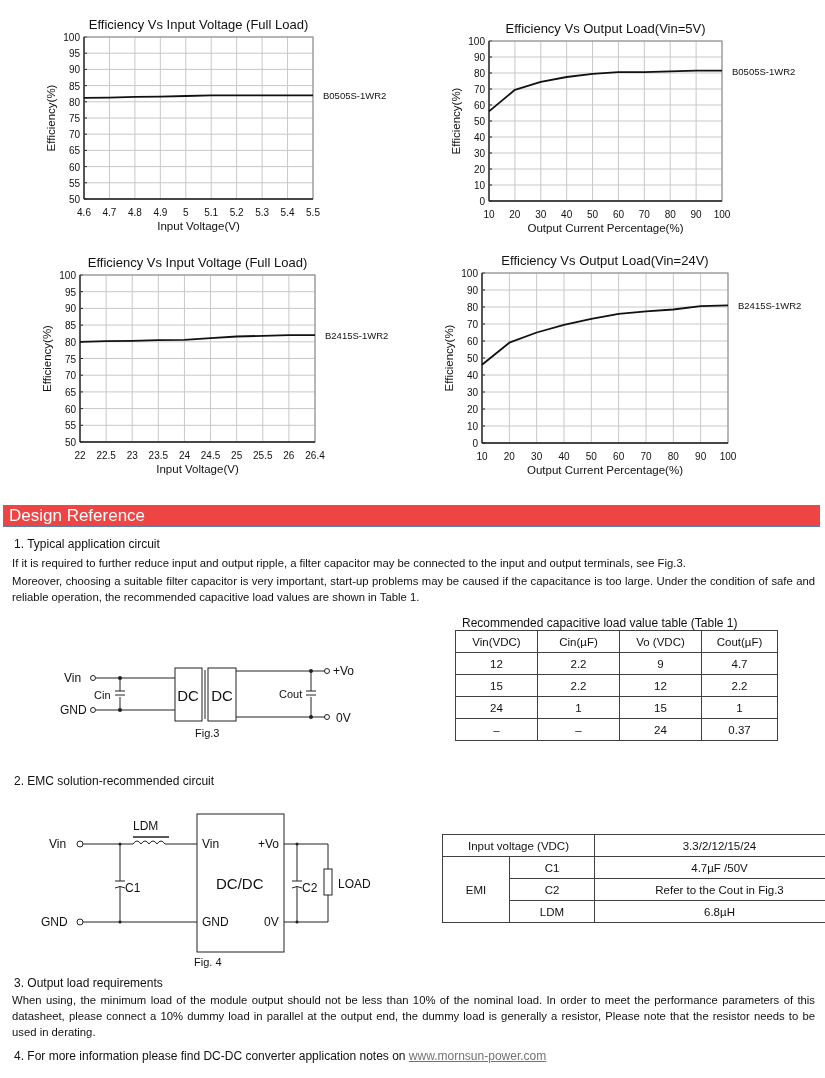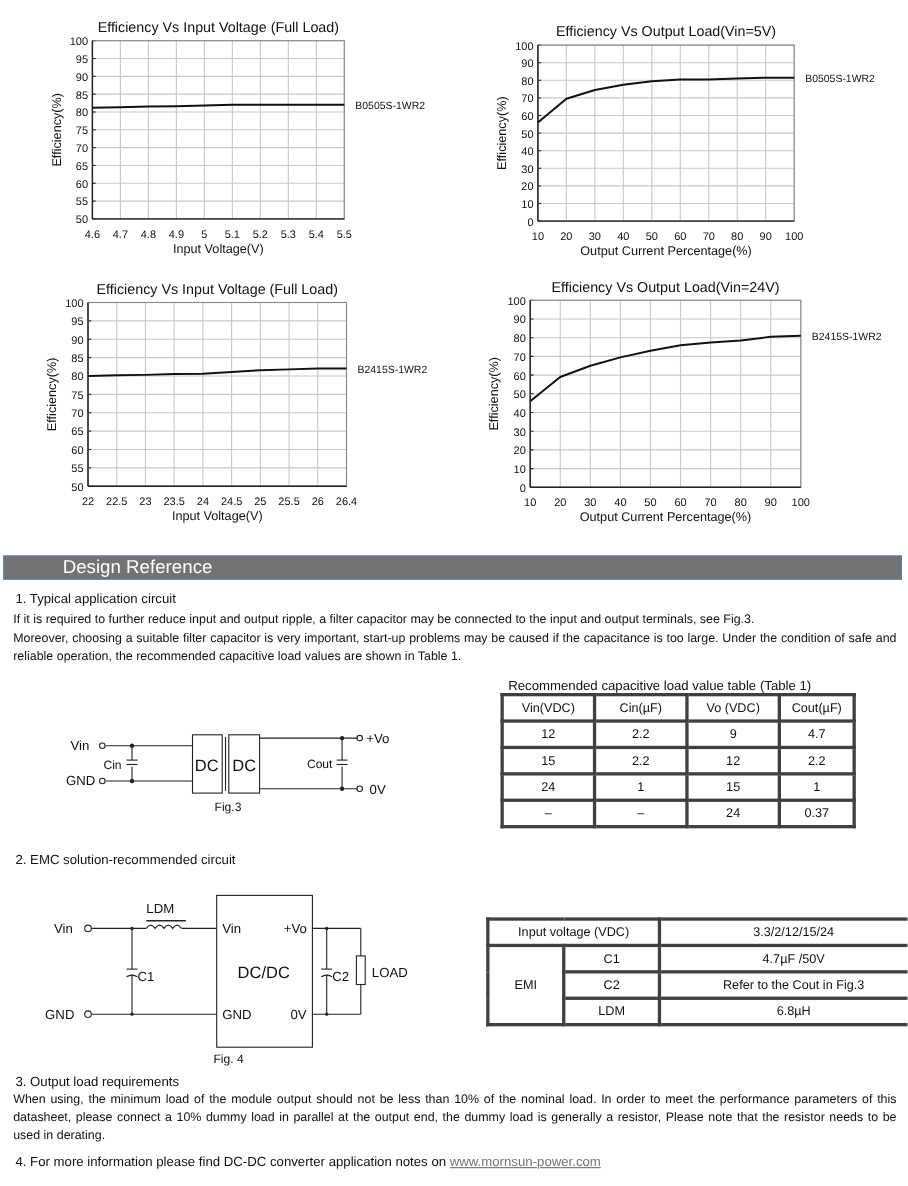--- a/index.html
+++ b/index.html
@@ -2,26 +2,26 @@
 <html><head>
 <meta charset="utf-8">
 <style>
   html, body { margin:0; padding:0; background:#fff; }
   body { width:825px; height:1078px; position:relative; overflow:hidden;
          font-family:"Liberation Sans", sans-serif; color:#111; }
   .abs { position:absolute; }
   svg text { font-family:"Liberation Sans", sans-serif; fill:#111; }
   .chart-svg { position:absolute; }
   .section-bar { position:absolute; left:3px; top:505px; width:817px; height:22px;
-                 background:#737373; border:1px solid #5a7fa8; box-sizing:border-box;padding-left:48px; }
+                 background:#ef4444; border:1px solid #5a7fa8; box-sizing:border-box; }
   .section-bar span { color:#fff; font-size:17px; line-height:20px; padding-left:5px; }
   h2.sec { position:absolute; margin:2px; font-weight:normal; font-size:12px; color:#111; }
   p.txt { position:absolute; margin:0; font-size:11.3px; line-height:16px; color:#111; text-align:justify; }
   table.t { position:absolute; border-collapse:collapse; font-size:11.5px; color:#111; }
-  table.t td { border:3px solid #404040; text-align:center; height:21px; padding:0 4px; }
+  table.t td { border:1px solid #404040; text-align:center; height:21px; padding:0 4px; }
   .caption { position:absolute; font-size:11.5px; }
   a.link { color:#737373; text-decoration:underline; }
 </style>
 </head>
 <body>
 
 <svg class="chart-svg" style="left:0;top:0" width="420" height="240">
     <text x="198.5" y="29" font-size="13" text-anchor="middle">Efficiency Vs Input Voltage (Full Load)</text>
     <line x1="84" x2="313" y1="199" y2="199" stroke="#c8c8c8" stroke-width="1"></line>
     <line x1="84" x2="87" y1="199" y2="199" stroke="#222" stroke-width="1"></line>

